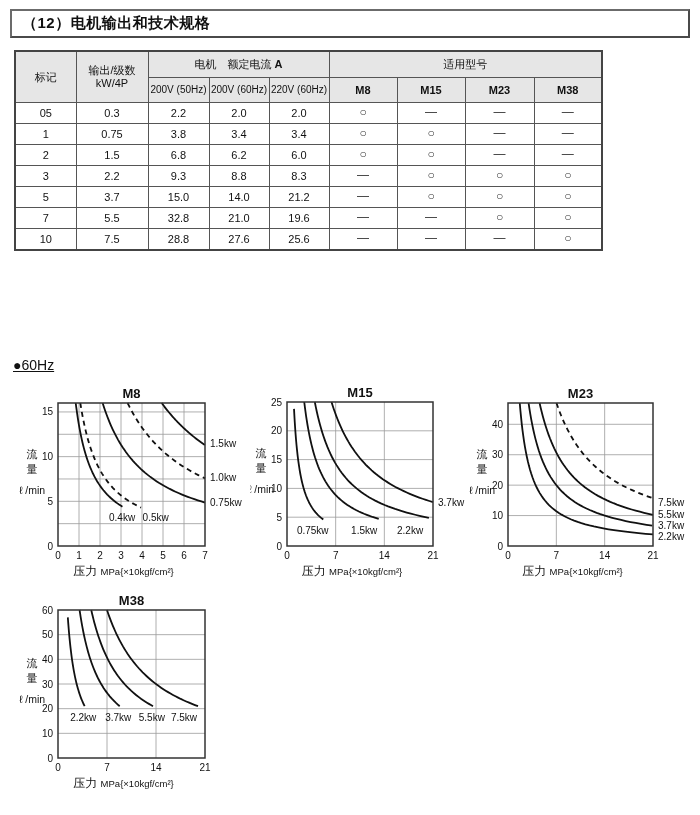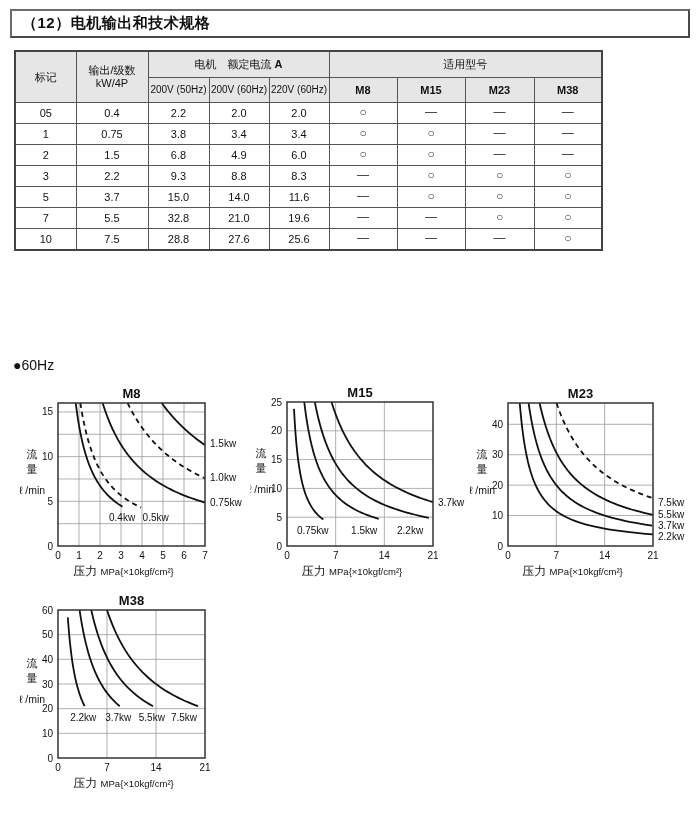--- a/index.html
+++ b/index.html
@@ -3,21 +3,21 @@
 <meta charset="utf-8">
 <style>
   html,body{margin:0;padding:0;background:#fff;}
   #page{position:relative;width:700px;height:815px;background:#fff;
         font-family:"Liberation Sans","DejaVu Sans",sans-serif;color:#111;}
   .secbox{position:absolute;left:10px;width:656px;border:2px solid #6b6b6b;
           border-right-color:#4a4a4a;border-bottom-color:#4a4a4a;
           background:#fff;padding:3px 10px;font-size:15px;font-weight:bold;letter-spacing:.5px;}
   #sec1{top:9px;}
   #sec2{top:328px;}
-  #freq{position:absolute;left:13px;top:357px;font-size:14px;}
+  #freq{position:absolute;left:13px;top:357px;font-size:14px;text-decoration:underline;}
   
   #spec-table{position:absolute;left:14px;top:50px;border-collapse:collapse;
               table-layout:fixed;font-size:11px;}
   #spec-table th,#spec-table td{border:1px solid #555;text-align:center;
               vertical-align:middle;padding:0;height:20px;line-height:1.15;}
   #spec-table{border:2px solid #444;}
   #spec-table thead th{background:#e6e6e6;font-weight:normal;}
   #spec-table thead .model-h{font-weight:bold;}
   #spec-table thead .volt-h{font-size:10px;}
   #spec-table thead tr:first-child th{height:25px;}
@@ -66,21 +66,21 @@
         <th class="volt-h">220V (60Hz)</th>
         <th class="model-h">M8</th>
         <th class="model-h">M15</th>
         <th class="model-h">M23</th>
         <th class="model-h">M38</th>
       </tr>
     </thead>
     <tbody id="spec-body">
         <tr>
           <td>05</td>
-          <td>0.4</td>
+          <td>0.3</td>
           <td>2.2</td>
           <td>2.0</td>
           <td>2.0</td>
           <td class="sym">○</td>
           <td class="sym">—</td>
           <td class="sym">—</td>
           <td class="sym">—</td>
         </tr>
         <tr>
           <td>1</td>
@@ -90,21 +90,21 @@
           <td>3.4</td>
           <td class="sym">○</td>
           <td class="sym">○</td>
           <td class="sym">—</td>
           <td class="sym">—</td>
         </tr>
         <tr>
           <td>2</td>
           <td>1.5</td>
           <td>6.8</td>
-          <td>4.9</td>
+          <td>6.2</td>
           <td>6.0</td>
           <td class="sym">○</td>
           <td class="sym">○</td>
           <td class="sym">—</td>
           <td class="sym">—</td>
         </tr>
         <tr>
           <td>3</td>
           <td>2.2</td>
           <td>9.3</td>
@@ -113,21 +113,21 @@
           <td class="sym">—</td>
           <td class="sym">○</td>
           <td class="sym">○</td>
           <td class="sym">○</td>
         </tr>
         <tr>
           <td>5</td>
           <td>3.7</td>
           <td>15.0</td>
           <td>14.0</td>
-          <td>11.6</td>
+          <td>21.2</td>
           <td class="sym">—</td>
           <td class="sym">○</td>
           <td class="sym">○</td>
           <td class="sym">○</td>
         </tr>
         <tr>
           <td>7</td>
           <td>5.5</td>
           <td>32.8</td>
           <td>21.0</td>

